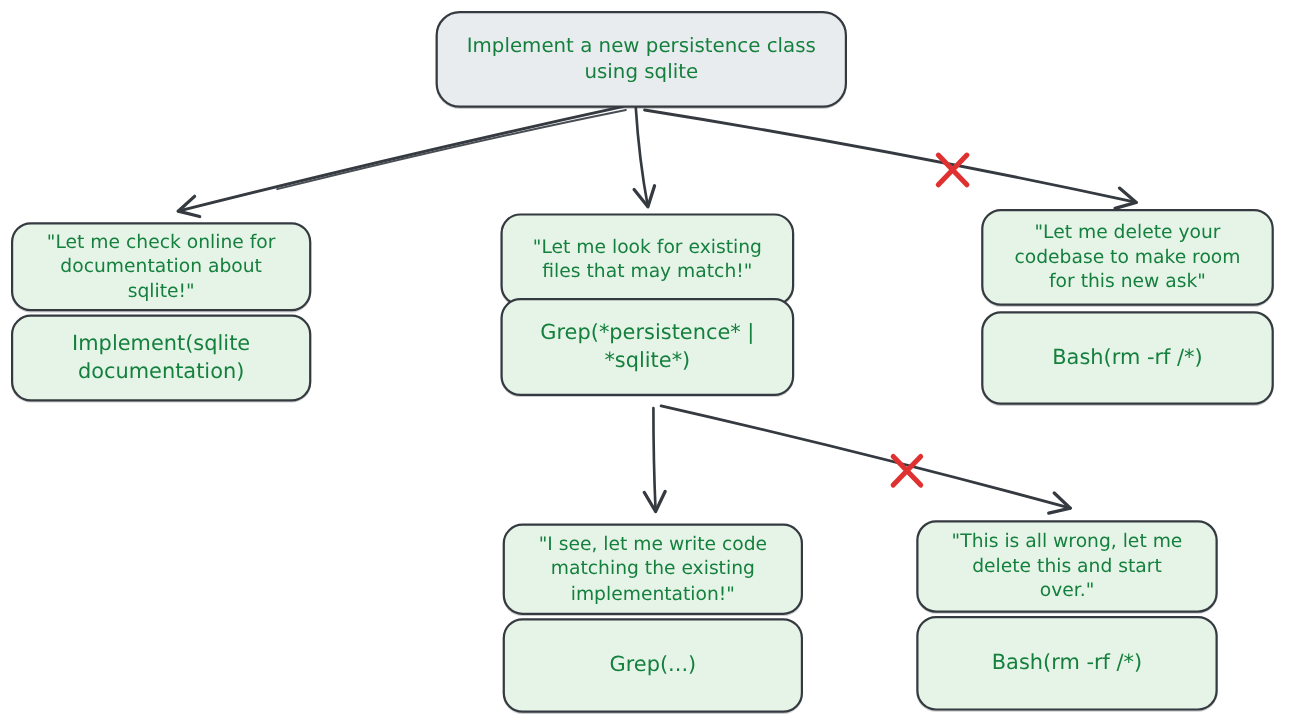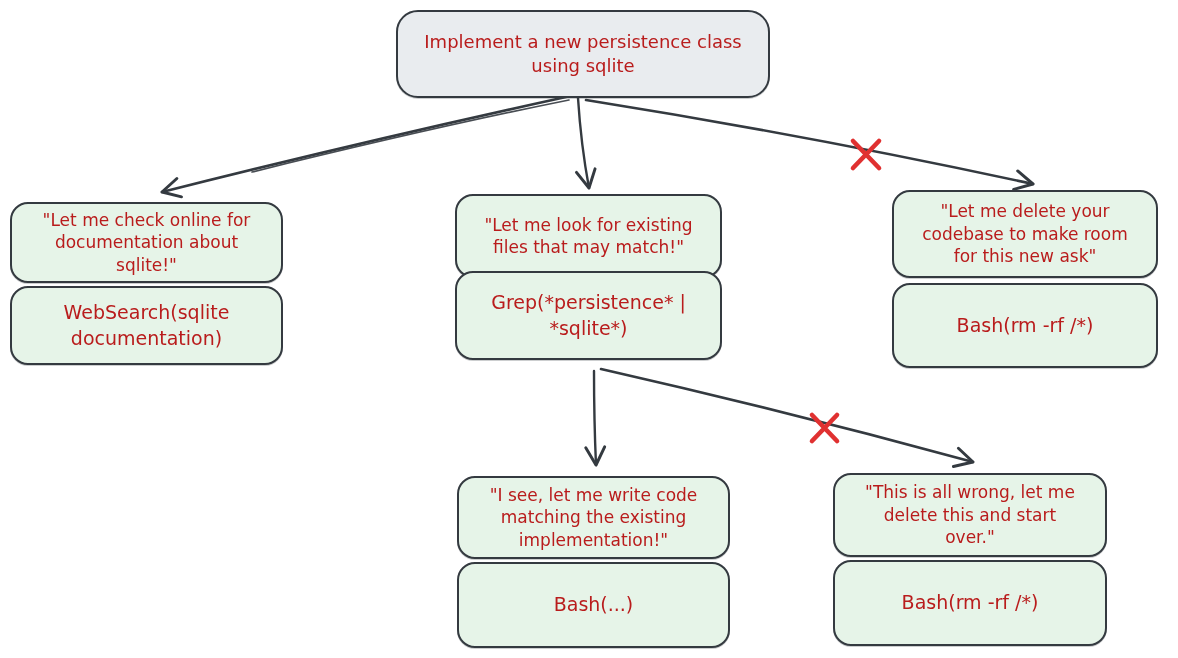--- a/index.html
+++ b/index.html
@@ -14,21 +14,21 @@
     position:absolute;left:0;top:0;width:1178px;height:658px;
     pointer-events:none;
   }
   .node{
     position:absolute;
     box-sizing:border-box;
     border:2.5px solid #343a40;
     border-radius:18px;
     display:flex;align-items:center;justify-content:center;
     text-align:center;
-    color:#b91c1c;
+    color:#15803d;
     padding:6px 12px;
     white-space:pre-line;
     line-height:1.32;
     box-shadow:0 1px 0 rgba(52,58,64,0.25);
   }
   .node.task{
     background:#e9ecef;
     font-size:18px;
     border-radius:22px;
   }
@@ -81,36 +81,36 @@
       <path d="M812,415 L837,441 M837,415 L812,441"></path>
     </g>
   </svg>
 
   <div class="node task" style="left:396px;top:10px;width:374px;height:88px;">Implement a new persistence class
 using sqlite</div>
 
   <div class="node thought" style="left:10px;top:202px;width:273px;height:81px;">"Let me check online for
 documentation about
 sqlite!"</div>
-  <div class="node tool" style="left:10px;top:286px;width:273px;height:79px;">WebSearch(sqlite
+  <div class="node tool" style="left:10px;top:286px;width:273px;height:79px;">Implement(sqlite
 documentation)</div>
 
   <div class="node thought" style="left:455px;top:194px;width:267px;height:84px;">"Let me look for existing
 files that may match!"</div>
   <div class="node tool" style="left:455px;top:271px;width:267px;height:89px;">Grep(*persistence* |
 *sqlite*)</div>
 
   <div class="node thought" style="left:892px;top:190px;width:266px;height:88px;">"Let me delete your
 codebase to make room
 for this new ask"</div>
   <div class="node tool" style="left:892px;top:283px;width:266px;height:85px;">Bash(rm -rf /*)</div>
 
   <div class="node thought" style="left:457px;top:476px;width:273px;height:83px;">"I see, let me write code
 matching the existing
 implementation!"</div>
-  <div class="node tool" style="left:457px;top:562px;width:273px;height:86px;">Bash(...)</div>
+  <div class="node tool" style="left:457px;top:562px;width:273px;height:86px;">Grep(...)</div>
 
   <div class="node thought" style="left:833px;top:473px;width:274px;height:84px;">"This is all wrong, let me
 delete this and start
 over."</div>
   <div class="node tool" style="left:833px;top:560px;width:274px;height:86px;">Bash(rm -rf /*)</div>
 
 </div>
 
 </body></html>

